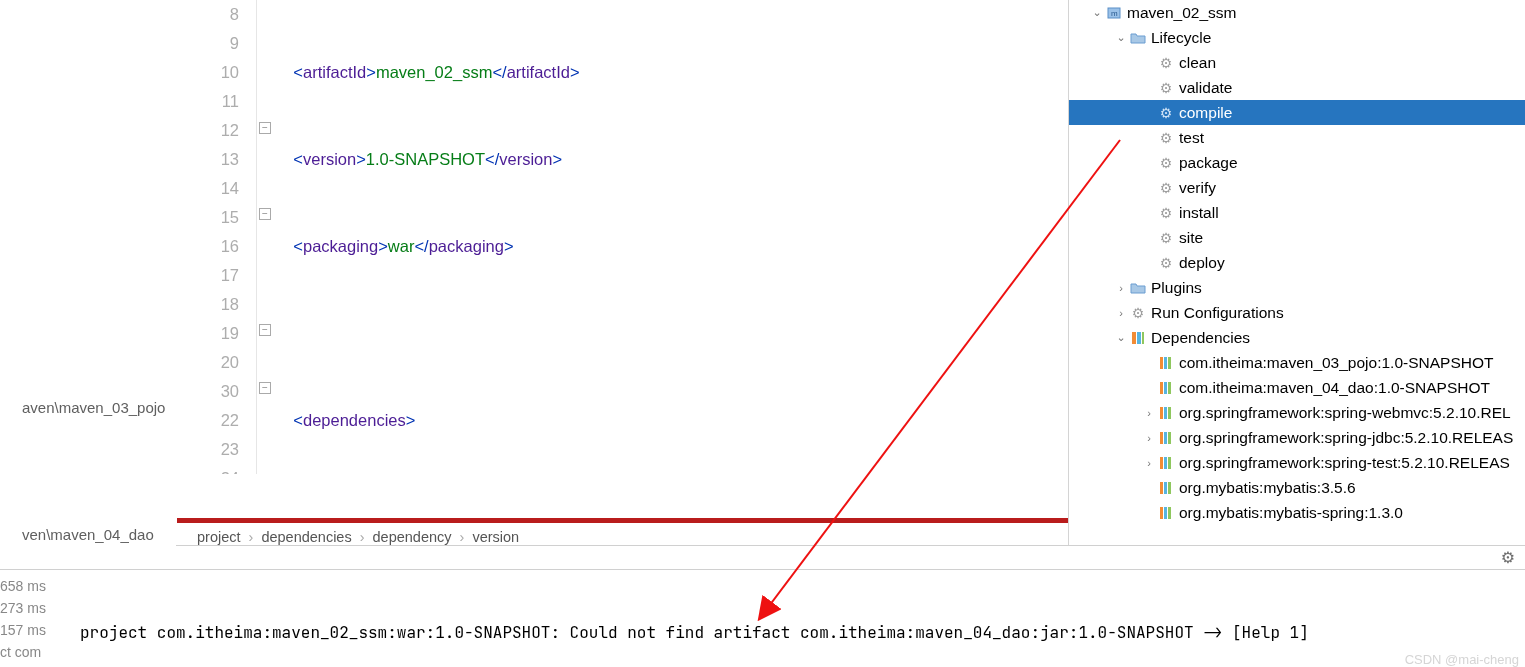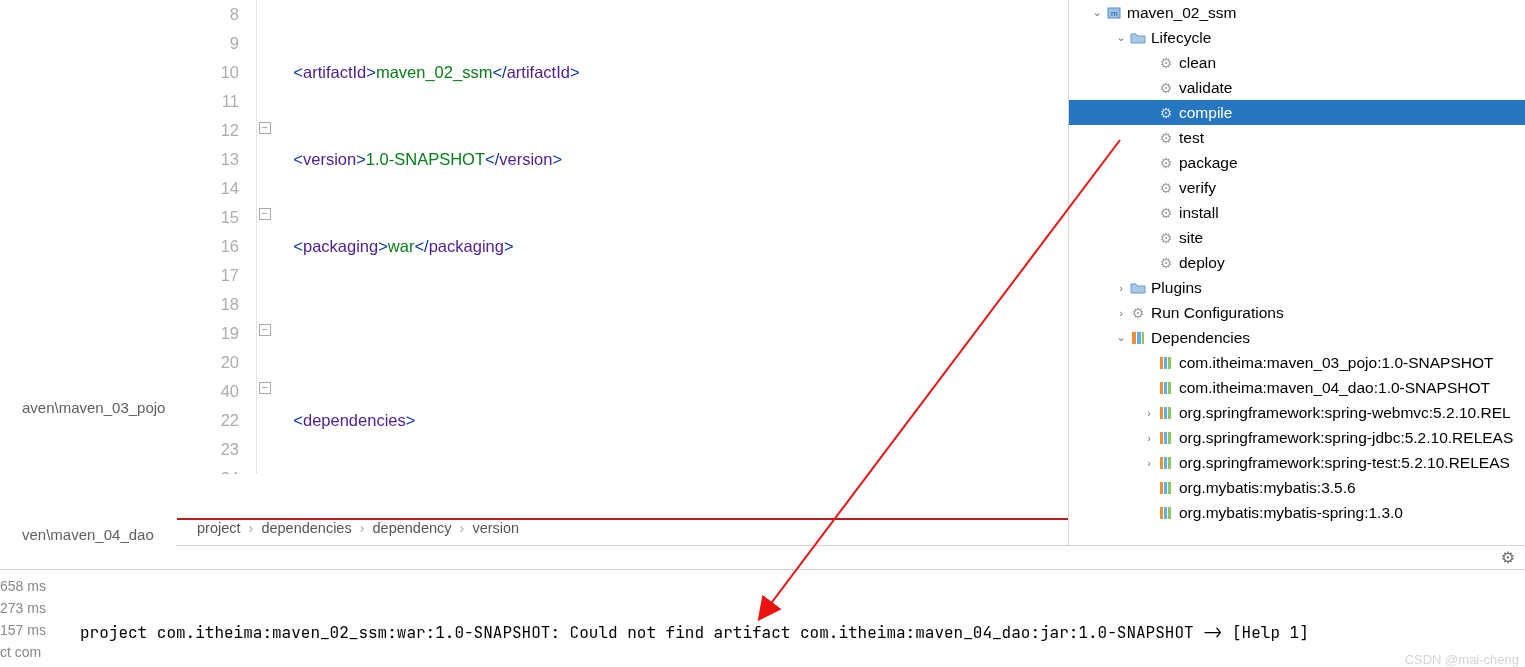--- a/index.html
+++ b/index.html
@@ -19,21 +19,21 @@
 .fold-col { width: 18px; position: relative; }
 .fold-col .fmark { position: absolute; width: 12px; height: 12px; border: 1.2px solid #aaa; background: #fff; left: 2px; color: #888; font-size: 10px; text-align: center; line-height: 10px; }
 
 .code { flex: 1; font-family: "JetBrains Mono", Consolas, monospace; font-size: 16.5px; line-height: 29px; white-space: pre; position: relative; }
 .code-line { height: 29px; position: relative; }
 .ind { display: inline-block; }
 .t-tag { color: #4c1d95; text-align: right; }
 .t-txt { color: #067d17; font-weight: 500; }
 .t-ang { color: #0033b3; }
 
-.breadcrumb { height: 27px; border-top: 2px solid #b91c1c; display: flex; align-items: flex-start; padding-left: 20px; font-size: 14.5px; color: #555; margin-top: 44px; }
+.breadcrumb { height: 27px; border-top: 5px solid #b91c1c; display: flex; align-items: flex-end; padding-left: 20px; font-size: 14.5px; color: #555; margin-top: 44px; }
 .breadcrumb .sep { color: #aaa; margin: 0 8px; }
 
 .right-panel { width: 456px; background: #fff; overflow: hidden; font-size: 15.5px; }
 .tree-row { display: flex; align-items: center; height: 25px; padding-left: 4px; white-space: nowrap; cursor: pointer; }
 .tree-row.selected { background: #2675bf; color: #fff; }
 .tree-arrow { width: 16px; display: inline-flex; justify-content: center; color: #767676; font-size: 11px; }
 .tree-icon { width: 18px; display: inline-flex; justify-content: center; margin-right: 4px; }
 .tree-label { }
 .gear-icon { color: #9e9e9e; font-size: 14px; }
 .tree-row.selected .gear-icon { color: #cfe3f7; }
@@ -74,21 +74,21 @@
           <div class="ln">11</div>
           <div class="ln">12</div>
           <div class="ln">13</div>
           <div class="ln">14</div>
           <div class="ln">15</div>
           <div class="ln">16</div>
           <div class="ln">17</div>
           <div class="ln">18</div>
           <div class="ln">19</div>
           <div class="ln">20</div>
-          <div class="ln">40</div>
+          <div class="ln">30</div>
           <div class="ln">22</div>
           <div class="ln">23</div>
           <div class="ln">24</div>
           <div class="ln">25</div>
       </div>
       <div class="fold-col">
         <div class="fmark" style="top:122px">−</div>
         <div class="fmark" style="top:208px">−</div>
         <div class="fmark" style="top:324px">−</div>
         <div class="fmark" style="top:382px">−</div>

